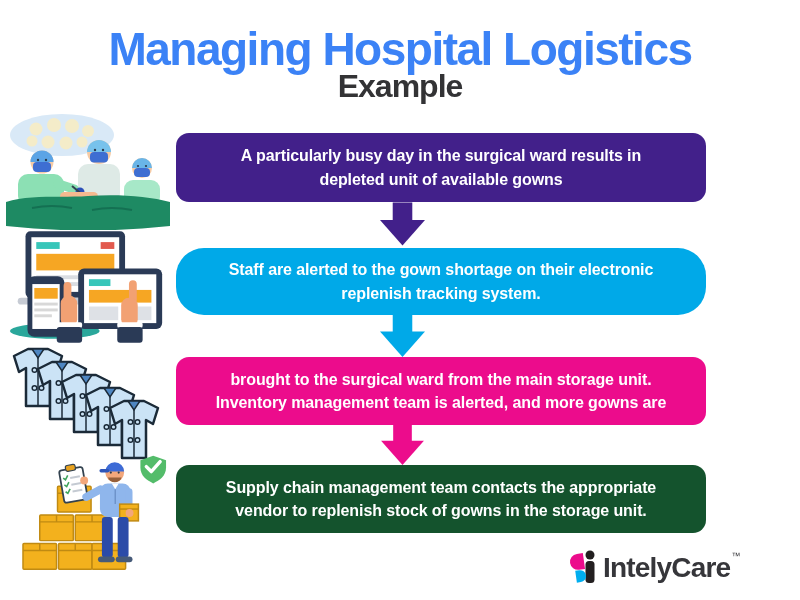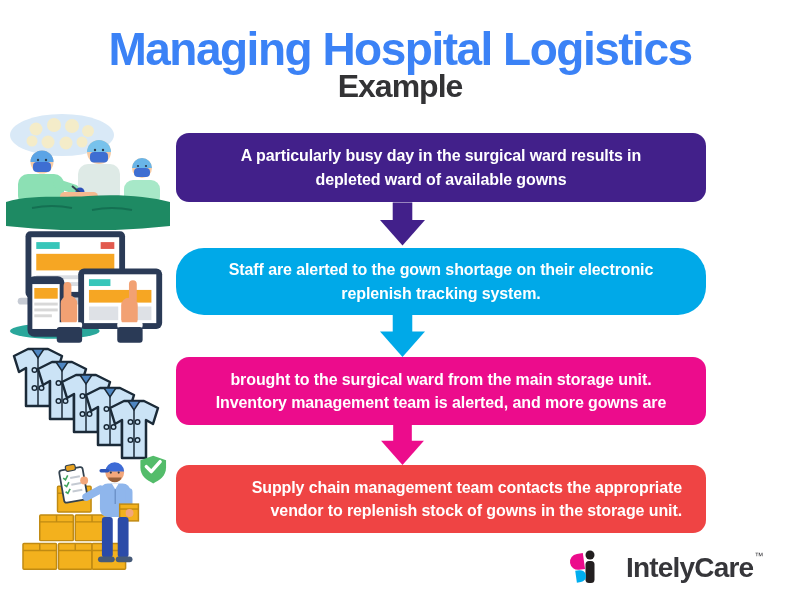--- a/index.html
+++ b/index.html
@@ -19,21 +19,21 @@
   #box4{top:465px;height:68px}
   .flow-arrow{position:absolute;left:379px;width:47px;}
   #arrow1{top:201px;height:46px}
   #arrow2{top:314px;height:43px}
   #arrow3{top:424px;height:41px}
   .illu{position:absolute;}
   #illu1{left:2px;top:110px;width:172px;height:120px}
   #illu2{left:6px;top:230px;width:162px;height:114px}
   #illu3{left:2px;top:346px;width:168px;height:116px}
   #illu4{left:22px;top:452px;width:148px;height:122px}
-  .logo{position:absolute;left:568px;top:546px;display:flex;align-items:center;gap:24px;}
+  .logo{position:absolute;left:568px;top:546px;display:flex;align-items:center;gap:1px;}
   .logo-text{font-size:28px;font-weight:700;color:#36363A;letter-spacing:-0.8px;}
   .logo-tm{font-size:9px;color:#36363A;vertical-align:super;position:relative;top:-12px;left:1px;font-weight:400;}
 </style>
 </head>
 <body>
 
 <div class="page">
 
   <div class="title-line1">Managing Hospital Logistics</div>
   <div class="title-line2">Example</div>
@@ -194,31 +194,31 @@
       <circle cx="109" cy="61" r="4" fill="#F3A77B"></circle>
       <rect x="81" y="65" width="11" height="41" rx="3" fill="#2B4BA8"></rect>
       <rect x="97" y="65" width="11" height="41" rx="3" fill="#2B4BA8"></rect>
       <rect x="77" y="105" width="17" height="6" rx="3" fill="#465A78"></rect>
       <rect x="95" y="105" width="17" height="6" rx="3" fill="#465A78"></rect>
     </g>
   </svg>
 
   <div id="box1" class="step-box" style="background-color: rgb(66, 32, 138);">
     <span>A particularly busy day in the surgical ward results in</span>
-    <span>depleted ward of available gowns</span>
+    <span>depleted unit of available gowns</span>
   </div>
   <div id="box2" class="step-box" style="background-color: rgb(0, 169, 232); border-radius: 28px;">
     <span>Staff are alerted to the gown shortage on their electronic</span>
     <span>replenish tracking system.</span>
   </div>
   <div id="box3" class="step-box" style="background-color: rgb(236, 12, 140);">
     <span>brought to the surgical ward from the main storage unit.</span>
     <span>Inventory management team is alerted, and more gowns are</span>
   </div>
-  <div id="box4" class="step-box" style="background-color: #ef4444; align-items: flex-end;">
+  <div id="box4" class="step-box" style="background-color: #14532d;">
     <span>Supply chain management team contacts the appropriate</span>
     <span>vendor to replenish stock of gowns in the storage unit.</span>
   </div>
 
   <svg id="arrow1" class="flow-arrow" viewBox="0 0 48 44">
     <g fill="#42208A">
         <rect x="14" y="0" width="20" height="20"></rect>
         <polygon points="1,18 47,18 24,44"></polygon>
       </g>
   </svg>

